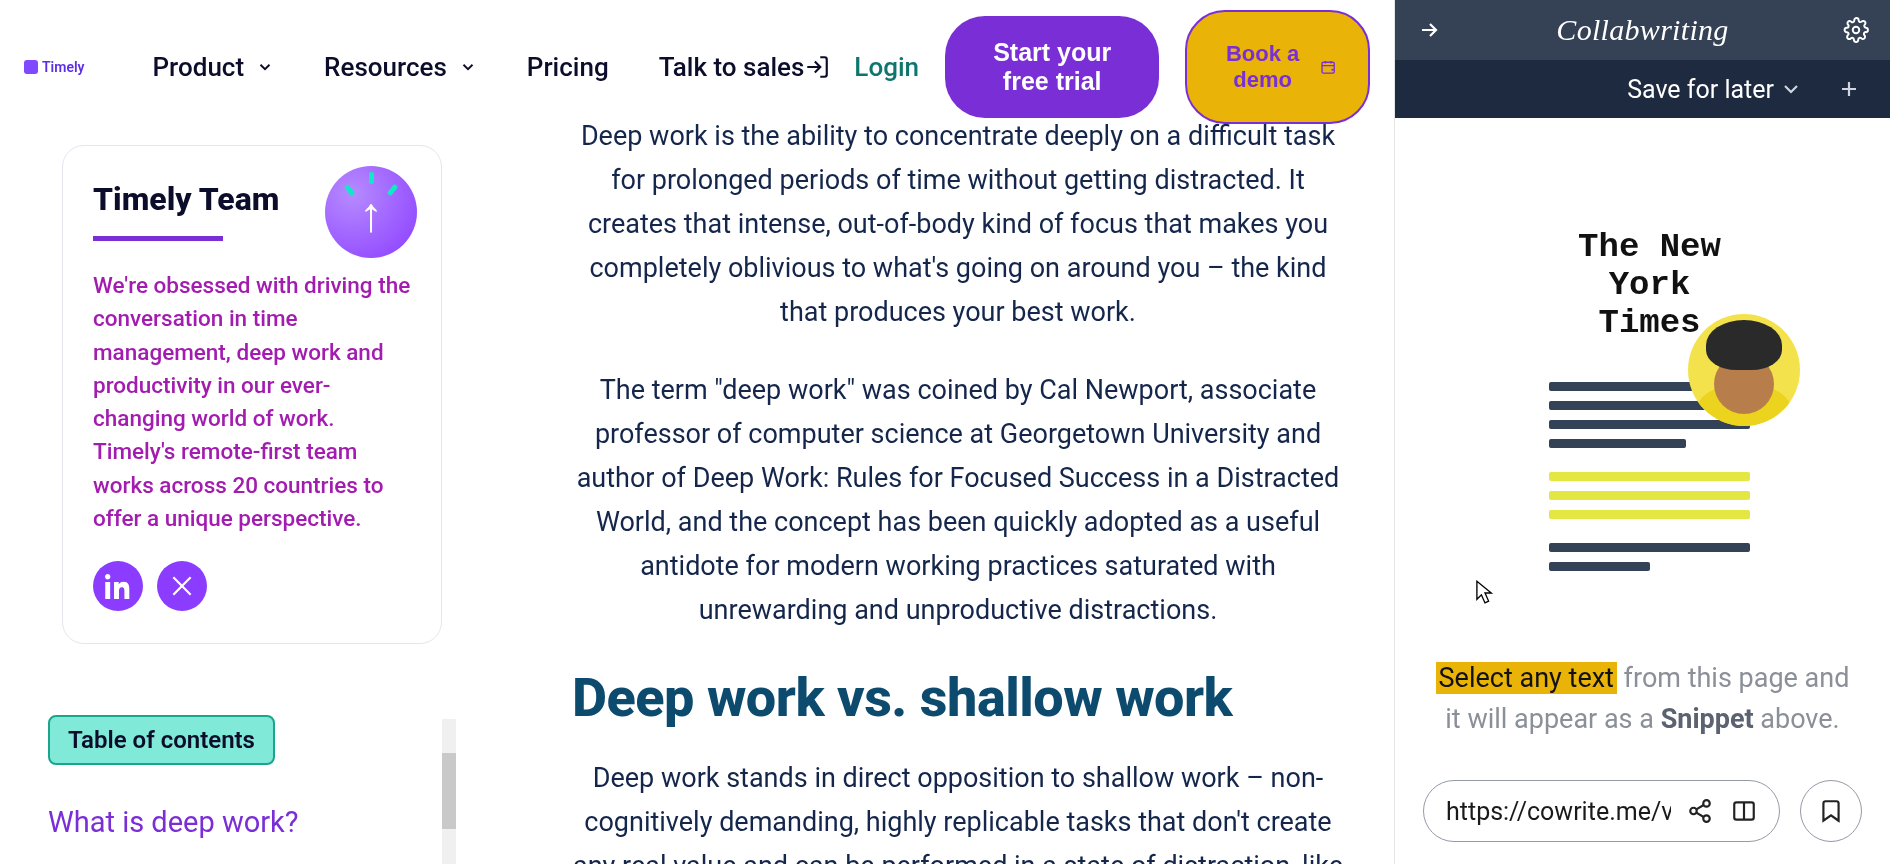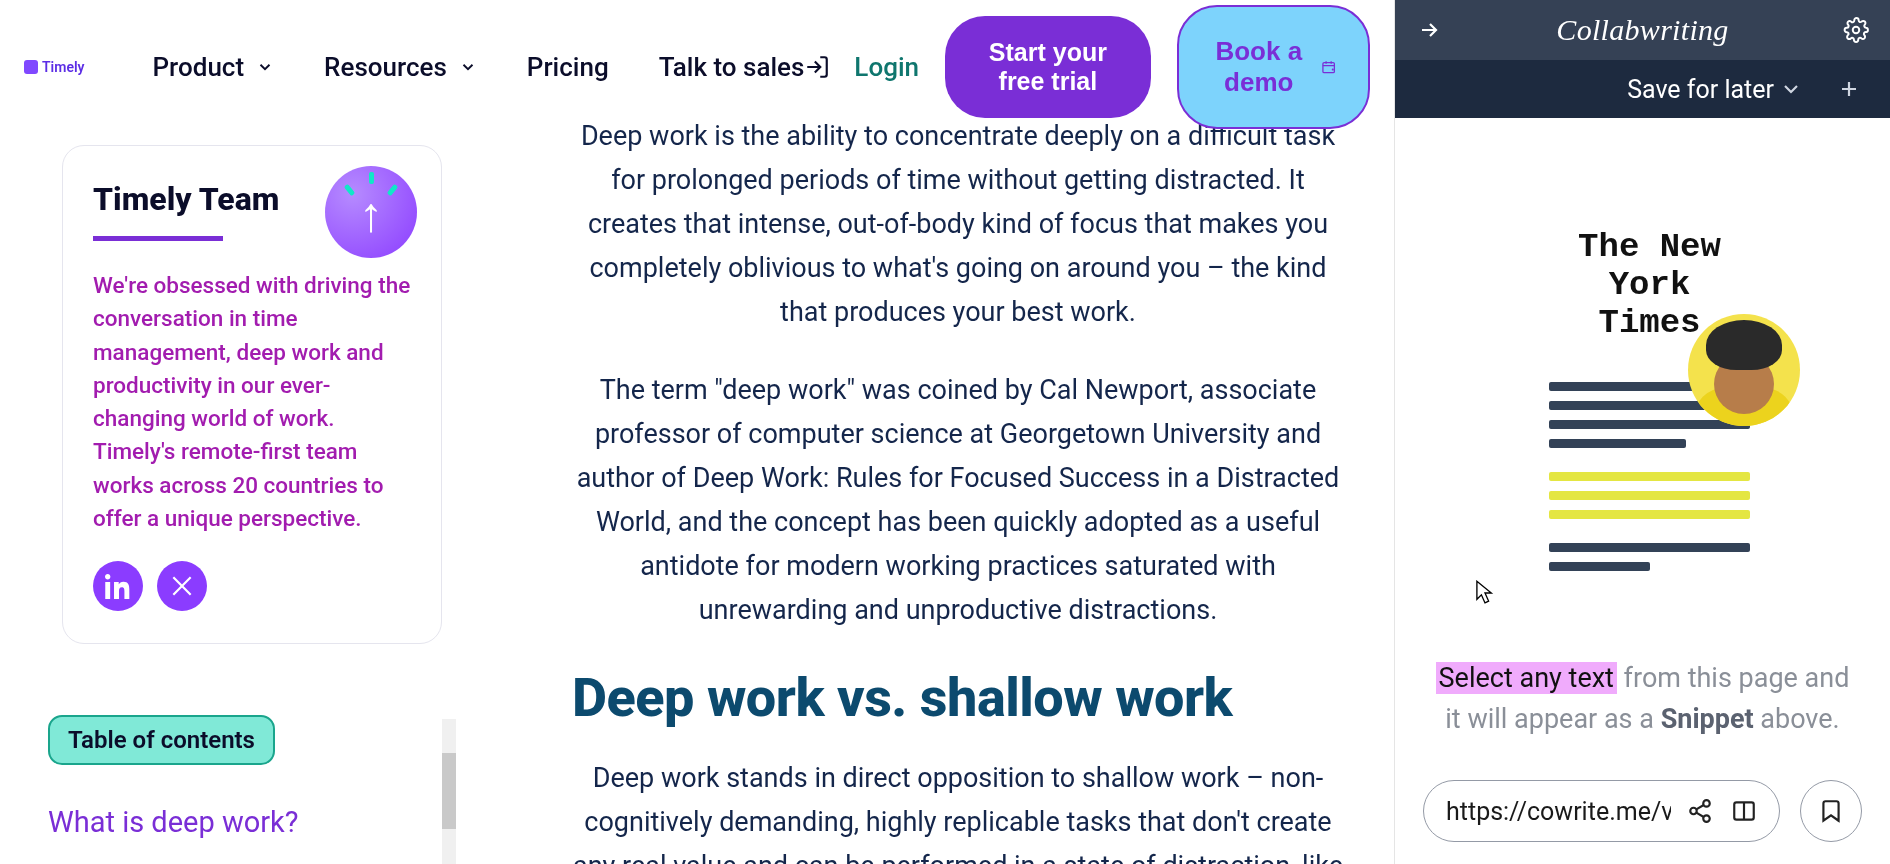--- a/index.html
+++ b/index.html
@@ -14,21 +14,21 @@
     background:rgba(255,255,255,0.93);
   }
   .logo { display:flex; align-items:center; color:#5c2ee5; font-weight:600; font-size:14px;}
   .logo-square { width:14px; height:14px; background:#8048ff; border-radius:3px; margin-right:4px;}
   .menu { display:flex; align-items:center; gap:50px; margin-left:68px;}
   .menu-item { display:flex; align-items:center; gap:12px; font-size:26px; font-weight:500; color:#0b0d2a; white-space:nowrap; cursor:pointer;}
   .chev { width:18px; height:18px; }
   .right-ctas { display:flex; align-items:center; gap:26px; margin-left:auto;}
   .login { display:flex; align-items:center; gap:24px; font-size:26px; font-weight:500; color:#0f766e;}
   .btn-primary { background:#7a2ed6; color:#fff; border:none; padding:22px 34px; border-radius:40px; font-size:25px; font-weight:600;}
-  .btn-outline { display:flex; align-items:center; gap:14px; background:#7dd3fc; color:#7a2ed6; border:2px solid #7a2ed6; padding:29px 32px; border-radius:40px; font-size:26px; font-weight:600;}
+  .btn-outline { display:flex; align-items:center; gap:14px; background:#eab308; color:#7a2ed6; border:2px solid #7a2ed6; padding:29px 32px; border-radius:40px; font-size:22px; font-weight:600;}
   .cal-ic{width:26px;height:26px;color:#7a2ed6;}
 
   .content { position:absolute; top:0; left:0; right:0; padding-top:0; }
 
   
   .author-card {
     position:absolute; left:62px; top:145px; width:380px;
     border:1px solid #e5e5ee; border-radius:22px; background:#fff;
     padding:34px 30px 32px 30px;
   }
@@ -46,21 +46,21 @@
   .avatar-circle-spark{position:absolute;top:18px;right:22px;width:5px;height:12px;background:#10e8c8;border-radius:2px;transform:rotate(40deg);}
   .avatar-arrow { color:#fff; font-size:48px; font-weight:300; transform:translateY(2px);}
   .socials { display:flex; gap:14px; margin-top:26px;}
   .soc { width:50px; height:50px; border-radius:50%; background:#8b3cff; display:flex; align-items:center; justify-content:center; color:#fff;}
   .soc svg{width:26px;height:26px;}
 
   
   .toc-wrap { position:absolute; left:48px; top:715px; width:396px;}
   .toc-scroll { position:absolute; right:-12px; top:4px; width:14px; height:150px; background:#f0f0f0;}
   .toc-scroll-thumb{ position:absolute; top:34px; width:100%; height:76px; background:#c9c9c9;}
-  .toc-pill { display:inline-block; background:#80e9d7; border:2px solid #1aa58c; color:#0b0d2a; border-radius:14px; padding:9px 18px; font-size:24px; font-weight:600;}
+  .toc-pill { display:inline-block; background:#80e9d7; border:2px solid #1aa58c; color:#0b0d2a; border-radius:8px; padding:9px 18px; font-size:24px; font-weight:600;}
   .toc-item { margin-top:40px; font-size:29px; font-weight:400; color:#7a2ed6;}
 
   
   .article { position:absolute; left:572px; top:-6px; width:772px;}
   .article h2 { font-size:54px; font-weight:800; color:#0c4a6e; letter-spacing:-0.5px; margin:36px 0 28px 0; line-height:1.12;}
   .article p { font-size:27px; line-height:1.63; color:#14264b; margin-bottom:34px;text-align:center;}
   
   .article .p1 { margin-top:120px; }
 
   
@@ -85,21 +85,21 @@
   .lines-shortspacer{height:4px;}
   .face {
     position:absolute; right:-50px; top:86px; width:112px; height:112px; border-radius:50%;
     background:#f4e24c; overflow:hidden;
   }
   .face .hair{position:absolute;top:6px;left:18px;width:76px;height:50px;background:#2a2a2a;border-radius:50% 50% 40% 40%;}
   .face .skin{position:absolute;top:40px;left:26px;width:60px;height:60px;background:#b77d4a;border-radius:50%;}
   .face .shirt{position:absolute;bottom:-12px;left:6px;width:100px;height:50px;background:#ecd31d;border-radius:30px 30px 0 0;}
 
   .hint { position:absolute; left:0; right:0; top:540px; text-align:center; font-size:27px; color:#8a8f98; padding:0 36px; line-height:1.5;}
-  .hint .hl { background:#f0abfc; color:#111; padding:0 3px;}
+  .hint .hl { background:#eab308; color:#111; padding:0 3px;}
   .hint b { color:#5b6270; font-weight:700;}
 
   .panel-footer { position:absolute; left:0; right:0; bottom:22px; display:flex; align-items:center; gap:20px; padding:0 28px;}
   .url-pill { flex:1; border:1.5px solid #949aa6; border-radius:34px; height:62px; display:flex; align-items:center; padding:0 22px; overflow:hidden; gap:16px;}
   .url-text{ flex:1; font-size:25px; color:#1a1a1a; white-space:nowrap; overflow:hidden;}
   .url-icons{ display:flex; gap:18px; align-items:center; color:#222;}
   .bookmark-btn { width:62px; height:62px; border:1.5px solid #949aa6; border-radius:50%; display:flex; align-items:center; justify-content:center;}
 
   
   .cursor { position:absolute; top:580px; left:1476px; width:18px; height:26px; pointer-events:none;}

